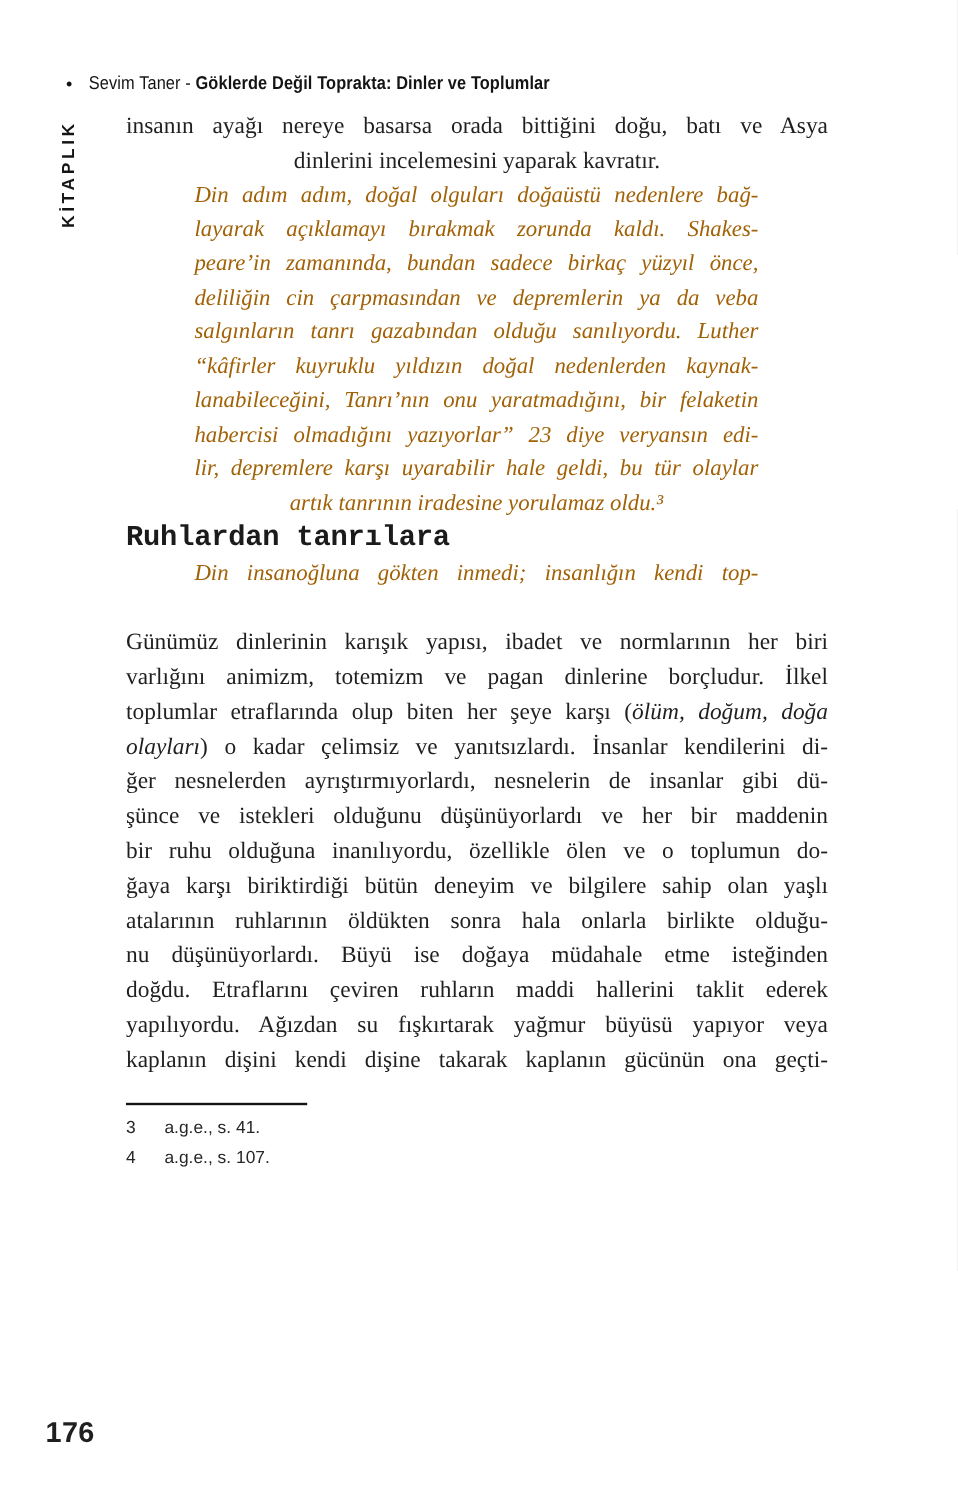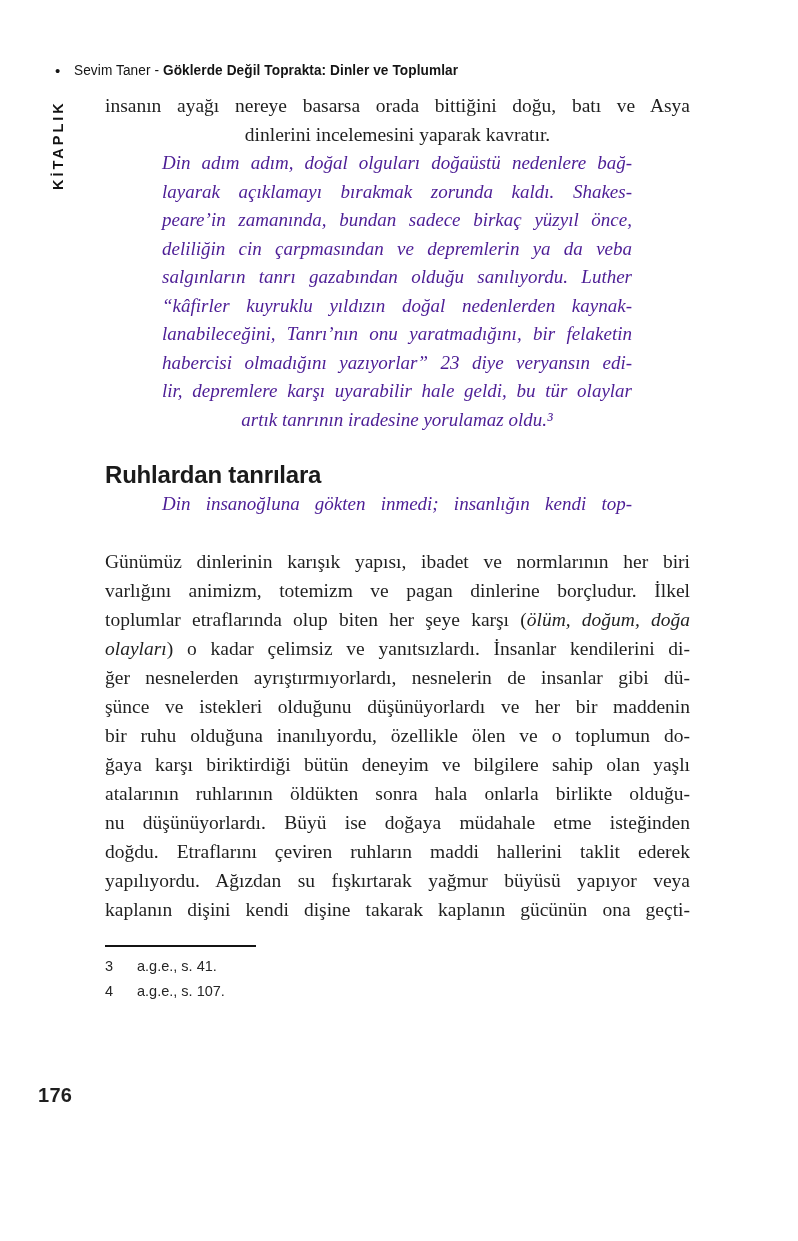--- a/index.html
+++ b/index.html
@@ -65,31 +65,30 @@
     color: #1f1f1f;
   }
   .para-intro { margin-top: 91px; }
   .para-main  { margin-top: 28px; }
   blockquote.bquote {
     margin: 0 0 0 57px;
     width: 470px;
     font-style: italic;
     font-size: 19px;
     line-height: 28.5px;
-    color: #4c1d95;
+    color: #a16207;
   }
   .bquote-first  { margin-top: 35px; }
   .bquote-second { margin-top: 18px; }
   .tline { text-align: center; }
   .tline.j { text-align: justify; text-align-last: justify; }
   em { font-style: italic; }
   .para em { font-style: italic; }
   .section-heading {
-    margin-top: 26px;
-    font-family: Liberation Sans, sans-serif;
+    font-family: Liberation Mono, monospace;
     font-weight: 700;
     font-size: 24px;
     line-height: 30px;
     letter-spacing: -0.2px;
     color: #1b1b1b;
   }
   
   .footnotes { margin-top: 21px; }
   .footnote-rule {
     width: 151px;
@@ -102,24 +101,24 @@
     font-family: "Liberation Sans", sans-serif;
     font-size: 14.5px;
     line-height: 25px;
     color: #262626;
   }
   .footnote-num { width: 32px; flex: 0 0 32px; }
   
   .page-number {
     position: absolute;
     left: 38px;
-    top: 1084px;
+    top: 1181px;
     font-family: "Liberation Sans", sans-serif;
     font-weight: 700;
-    font-size: 20px;
+    font-size: 24px;
     letter-spacing: 0.3px;
     color: #1f1f1f;
   }
 </style>
 </head>
 <body>
 
 <div class="page">
 
   <div class="running-header">

